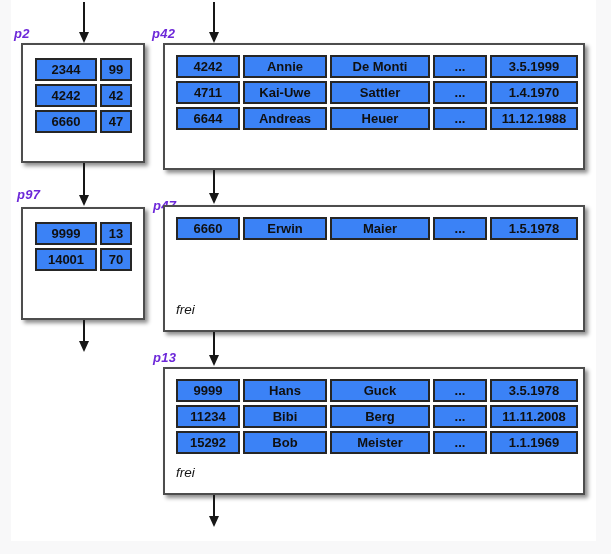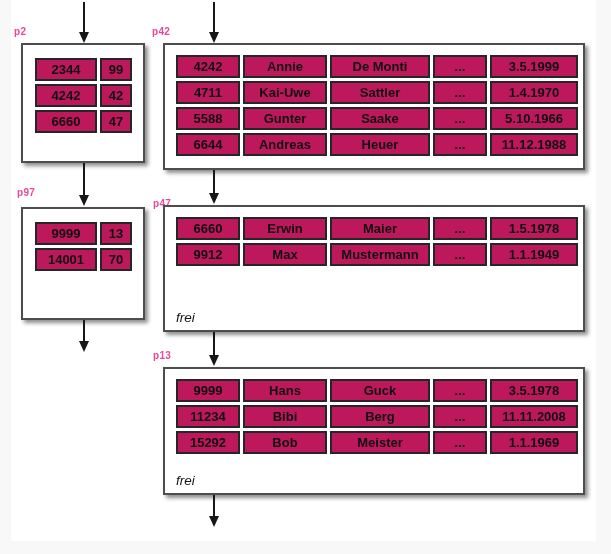--- a/index.html
+++ b/index.html
@@ -17,24 +17,25 @@
 
   .page-box {
     position: absolute;
     background: #ffffff;
     border: 2px solid #4d4d4d;
     box-shadow: 3px 3px 4px rgba(0,0,0,0.45);
     box-sizing: border-box;
   }
   .page-label {
     position: absolute;
-    font-size: 10px;
+    font-size: 13px;
     font-weight: bold;
-    color: #ec4899;
+    color: #6d28d9;
     letter-spacing: 0.3px;
+    font-style: italic;
   }
 
   table.rec {
     border-collapse: separate;
     border-spacing: 3px;
     table-layout: fixed;
   }
   .tbl-small { margin: 10px 0 0 9px; }
   .tbl-big   { margin: 7px 0 0 8px; }
   table.rec td {
@@ -42,26 +43,26 @@
     box-sizing: border-box;
     height: 23px;
     text-align: center;
     vertical-align: middle;
     font-size: 13px;
     font-weight: bold;
     color: #101010;
     padding: 0 2px;
     overflow: hidden;
     white-space: nowrap;
-    background: #be185d;
+    background: #3b82f6;
   }
   .free-label {
     position: absolute;
     left: 11px;
-    bottom: 5px;
+    bottom: 13px;
     font-style: italic;
     font-size: 13.5px;
     color: #141414;
   }
 
   .arrow {
     position: absolute;
     width: 12px;
     display: flex;
     flex-direction: column;
@@ -136,27 +137,20 @@
         <td>3.5.1999</td>
       </tr>
       <tr>
         <td>4711</td>
         <td>Kai-Uwe</td>
         <td>Sattler</td>
         <td>...</td>
         <td>1.4.1970</td>
       </tr>
       <tr>
-        <td>5588</td>
-        <td>Gunter</td>
-        <td>Saake</td>
-        <td>...</td>
-        <td>5.10.1966</td>
-      </tr>
-      <tr>
         <td>6644</td>
         <td>Andreas</td>
         <td>Heuer</td>
         <td>...</td>
         <td>11.12.1988</td>
       </tr>
     </tbody>
       </table>
   </div>
 
@@ -200,27 +194,20 @@
           <col style="width:88px">
         </colgroup>
       <tbody>
           <tr>
         <td>6660</td>
         <td>Erwin</td>
         <td>Maier</td>
         <td>...</td>
         <td>1.5.1978</td>
       </tr>
-      <tr>
-        <td>9912</td>
-        <td>Max</td>
-        <td>Mustermann</td>
-        <td>...</td>
-        <td>1.1.1949</td>
-      </tr>
     </tbody>
       </table>
     <div class="free-label">frei</div>
   </div>
 
   <div class="arrow" style="left:78px; top:320px;">
     <div class="arrow-line" style="height:21px;"></div>
     <div class="arrow-head"></div>
   </div>
   <div class="arrow" style="left:208px; top:332px;">

